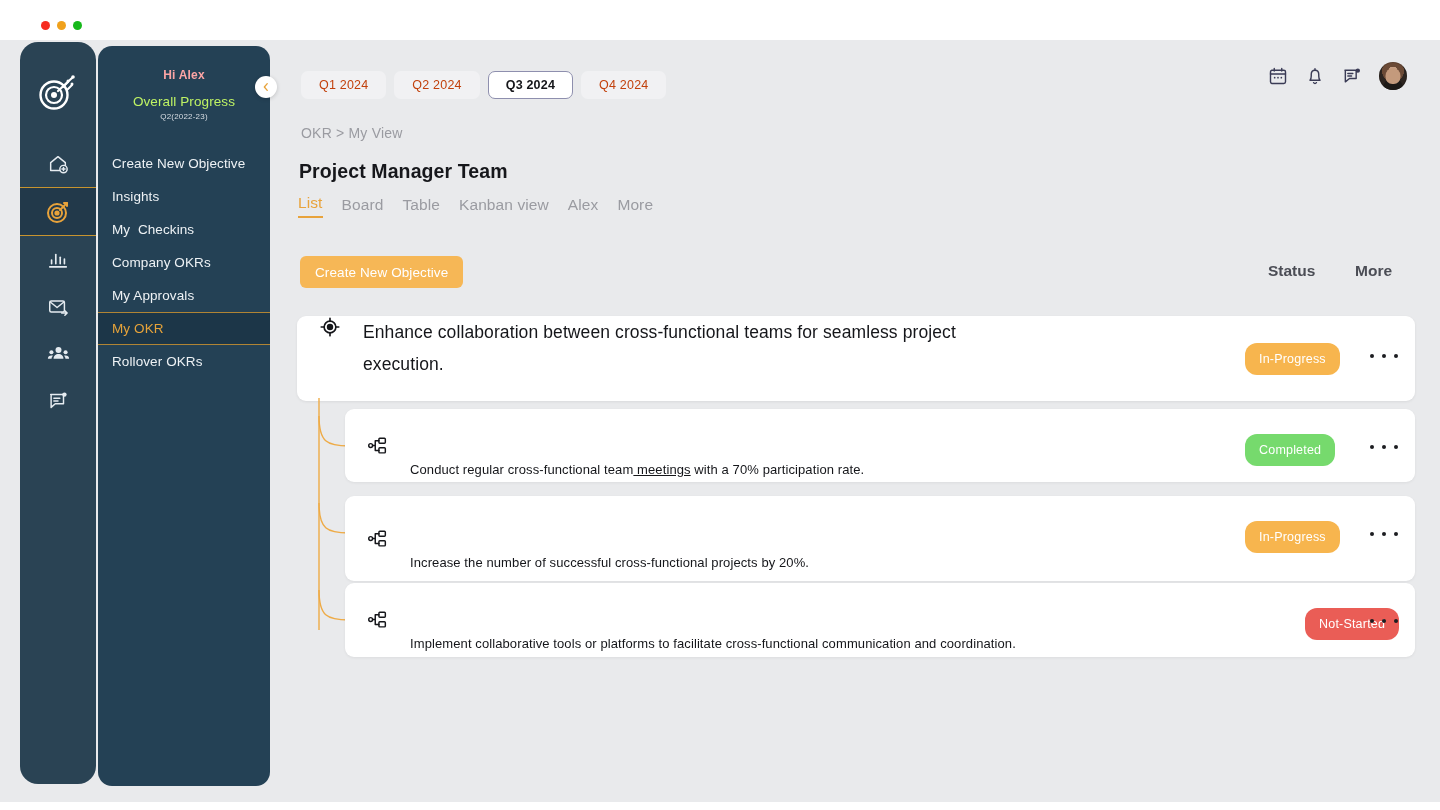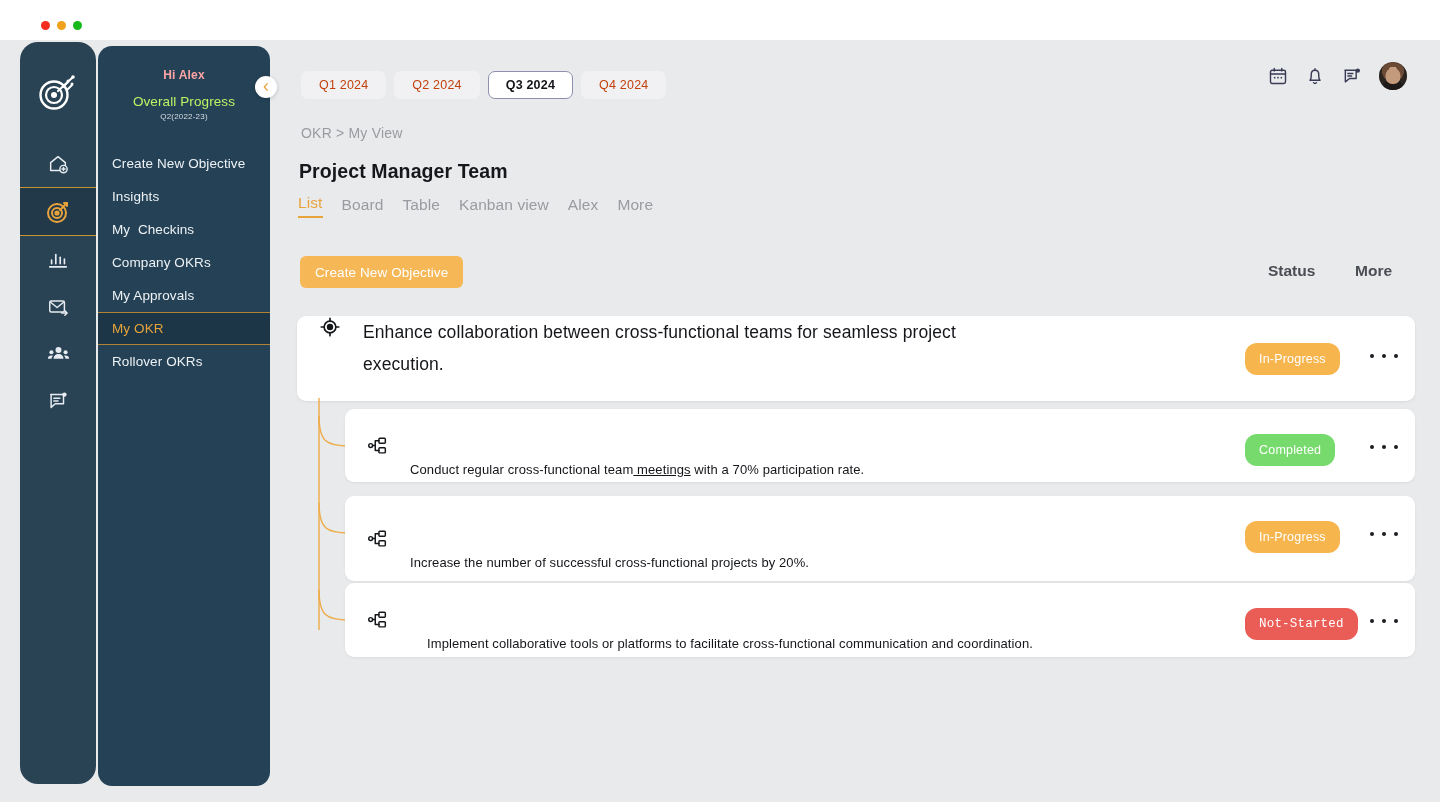--- a/index.html
+++ b/index.html
@@ -212,38 +212,38 @@
   
   .kr-card {
     position: absolute; left: 345px;
     width: 1070px;
     background: #ffffff; border-radius: 9px;
     box-shadow: 0 1px 3px rgba(0,0,0,.06);
     display: flex; align-items: center;
   }
   .kr1 { top: 409px; height: 73px; }
   .kr2 { top: 496px; height: 85px; }
-  .kr3 { top: 583px; height: 74px; text-align: center; }
+  .kr3 { top: 583px; height: 74px; }
   .kr-icon { width: 65px; display: flex; justify-content: center; }
   .kr-text {
     flex: 1; font-size: 13px; color: #15161a; line-height: 25px;
     letter-spacing: .1px; max-width: 640px; margin-top: 47px;
   }
   .kr-text u { text-decoration: underline; }
 
   .badge {
     position: absolute;
     height: 24px; padding: 16px 14px; border-radius: 12px;
     display: flex; align-items: center; justify-content: center;
     color: #ffffff; font-size: 12.5px; letter-spacing: .2px;
   }
   .badge-obj { left: 1245px; top: 343px; }
   .badge-k1 { left: 1245px; top: 434px; }
   .badge-k2 { left: 1245px; top: 521px; }
-  .badge-k3 { left: 1245px; top: 608px; font-family: Liberation Mono, monospace; }
+  .badge-k3 { left: 1305px; top: 608px; }
   .bg-inprogress { background: #f7b54e; }
   .bg-completed { background: #76da6d; }
   .bg-notstarted { background: #ea5d56; }
 
   .dots-menu {
     position: absolute; width: 28px; height: 20px;
     display: flex; align-items: center; justify-content: space-between;
   }
   .dots-menu span {
     width: 4px; height: 4px; border-radius: 50%; background: #1c1d21;

